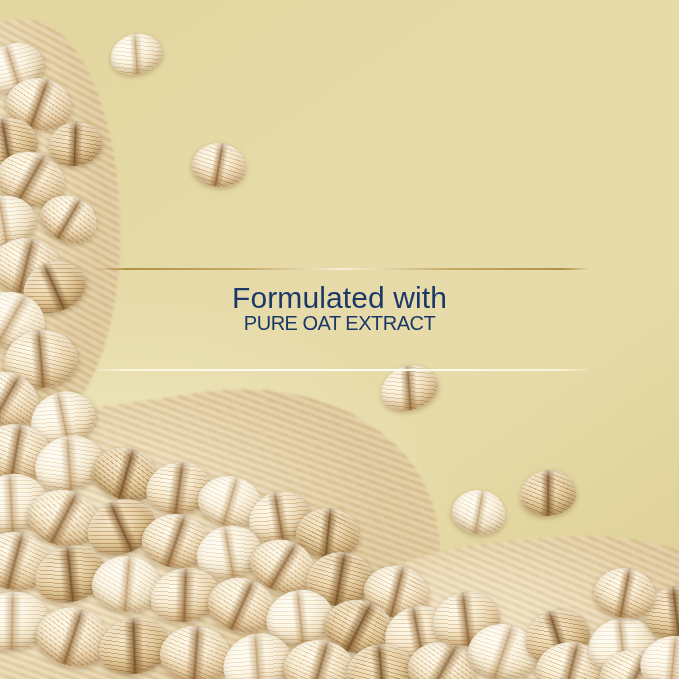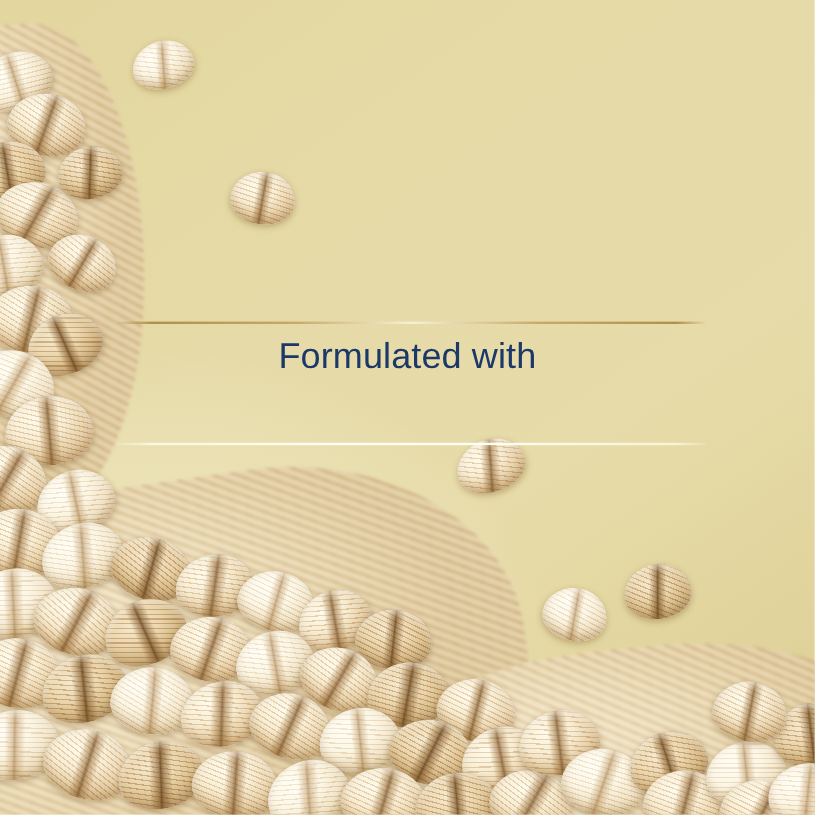--- a/index.html
+++ b/index.html
@@ -215,16 +215,17 @@
     <div class="flake" style="left:600px; top:650px; width:70px; height:56px; --cr:104deg; --rg:12deg; transform:rotate(14deg);"></div>
     <div class="flake dk" style="left:644px; top:586px; width:64px; height:52px; --cr:96deg; transform:rotate(-13deg);"></div>
     <div class="flake" style="left:594px; top:568px; width:62px; height:50px; --cr:90deg; transform:rotate(11deg);"></div>
     <div class="flake lt" style="left:640px; top:636px; width:66px; height:52px; --cr:100deg; transform:rotate(-4deg);"></div>
   </div>
 
   <div class="rule rule-top" style="left:97px; top:268px; width:491px;"></div>
 
   <div class="eyebrow" style="top: 283px;">Formulated with</div>
 
+  <div class="headline" style="top: 313px; font-size: 20px;">PURE OAT EXTRACT</div>
 
   <div class="rule rule-bottom" style="left:97px; top:369px; width:491px;"></div>
 
 </div>
 
 </body></html>

